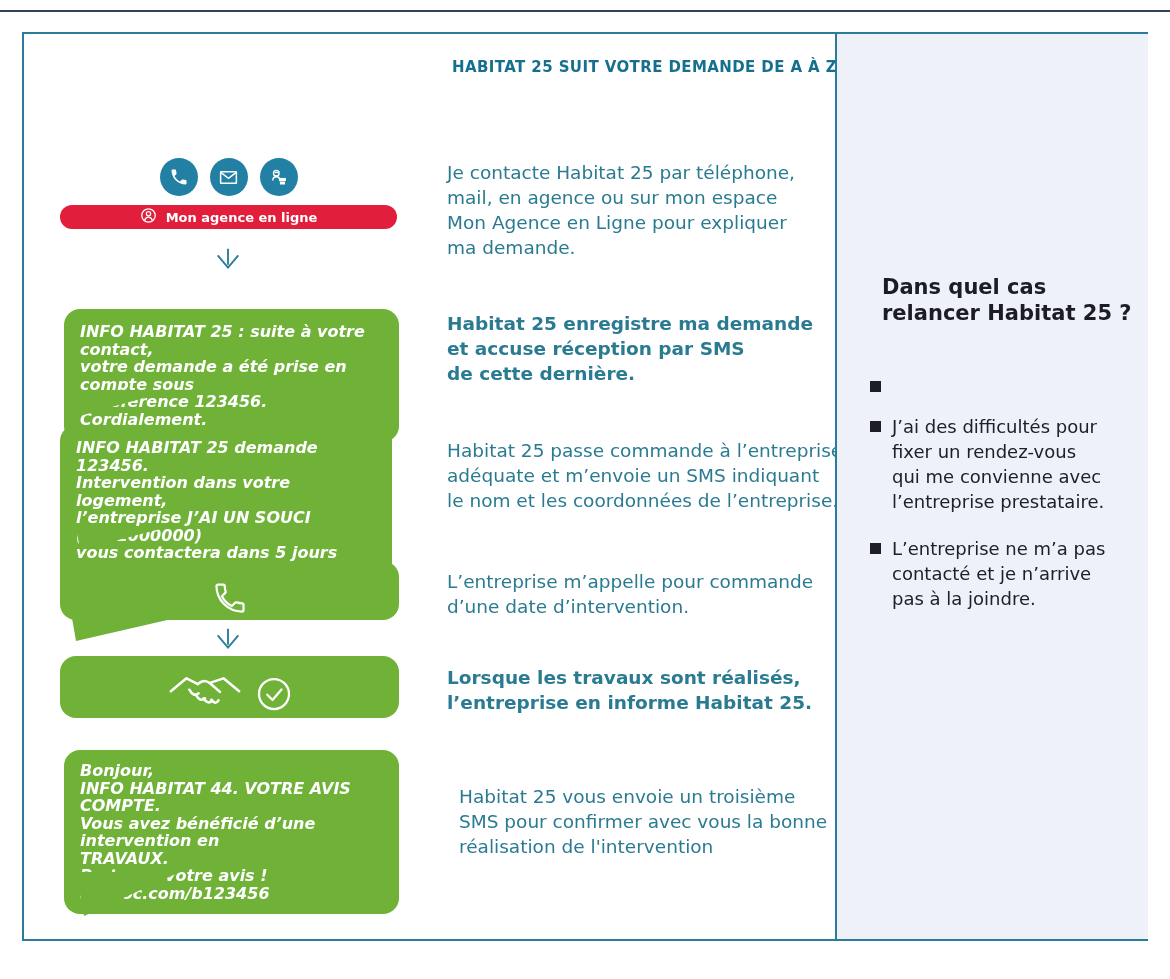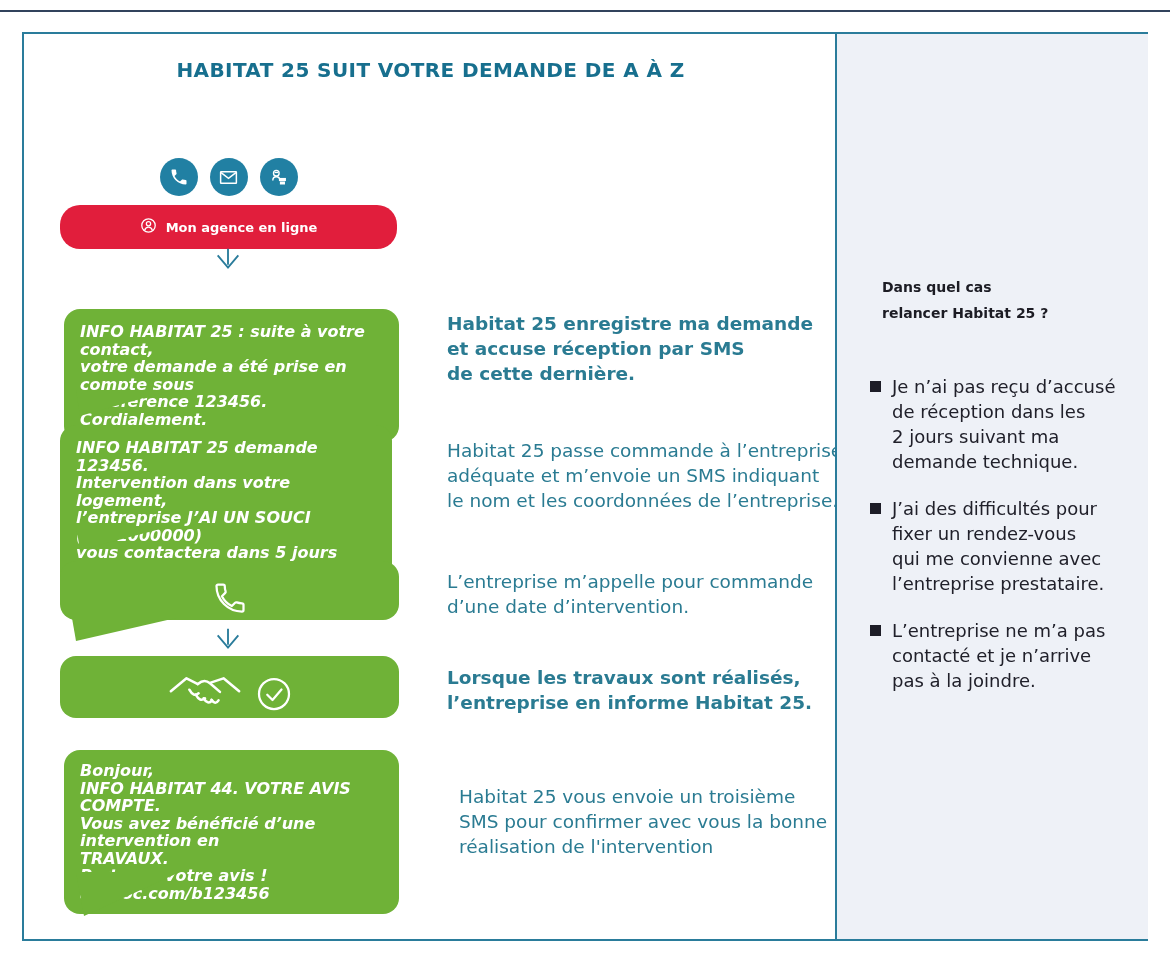--- a/index.html
+++ b/index.html
@@ -1,26 +1,26 @@
 <!DOCTYPE html>
 <html><head>
 <meta charset="utf-8">
 <style>
   * { margin:0; padding:0; box-sizing:border-box; }
   body { width:1170px; height:979px; background:#ffffff; font-family:"DejaVu Sans", sans-serif; position:relative; overflow:hidden; }
   .top-rule { position:absolute; left:0; top:10px; width:1170px; height:2px; background:#31435c; }
   .board { position:absolute; left:22px; top:32px; width:1126px; height:909px; border:2px solid #2a7c9b; background:#ffffff; }
   .abs { position:absolute; }
 
-  .title { left:0; top:24px; width:813px; text-align:center; color:#176f8e; font-size:20px; font-weight:bold; letter-spacing:.4px; }
+  .title { left:0; top:24px; width:813px; text-align:right; color:#176f8e; font-size:15px; font-weight:bold; letter-spacing:.4px; }
 
   .icon-row { left:36px; top:124px; width:337px; display:flex; justify-content:center; gap:12px; }
   .circle-ic { width:38px; height:38px; border-radius:50%; background:#2180a3; display:flex; align-items:center; justify-content:center; }
 
-  .pill { left:36px; top:171px; width:337px; height:44px; border-radius:20px; background:#e11e3c; display:flex; align-items:center; justify-content:center; gap:9px; cursor:pointer; }
+  .pill { left:36px; top:171px; width:337px; height:24px; border-radius:20px; background:#e11e3c; display:flex; align-items:center; justify-content:center; gap:9px; cursor:pointer; }
   .pill-label { color:#ffffff; font-size:13px; font-weight:bold; }
 
   .arrow { left:188px; width:32px; height:30px; }
 
   .bubble { background:#6fb237; border-radius:16px; color:#ffffff; font-size:16px; font-weight:bold; line-height:17.5px; white-space:pre-line; padding:14px 16px;font-style:italic; }
   .b1 { left:40px; top:275px; width:335px; }
   .b2 { left:36px; top:391px; width:332px; }
   .b3 { left:36px; top:527px; width:339px; height:59px; display:flex; align-items:center; justify-content:center; }
   .b4 { left:36px; top:622px; width:339px; height:62px; display:flex; align-items:center; justify-content:center; gap:14px; }
   .b5 { left:40px; top:716px; width:335px; padding:12px 16px; }
@@ -28,21 +28,21 @@
   .t1 { left:52px; top:356px; }
   .t2 { left:52px; top:492px; }
   .t3 { left:48px; top:584px; }
   .t5 { left:52px; top:838px; }
 
   .desc { left:423px; width:400px; color:#2a7b92; font-size:18.5px; line-height:25px; white-space:pre-line; }
   .d1 { top:126px; } .d2 { top:277px;font-weight:bold; } .d3 { top:404px; }
   .d4 { top:535px; } .d5 { top:631px;font-weight:bold; } .d6 { top:750px;margin-left:12px; }
 
   .sidebar { left:811px; top:0; width:313px; height:905px; background:#eef1f7; border-left:2px solid #2a7c9b; }
-  .sidebar-heading { left:45px; top:240px; width:250px; color:#1c1c24; font-size:14px; font-weight:bold; line-height:26px; white-space:pre-line; position:absolute; }
+  .sidebar-heading { left:45px; top:240px; width:250px; color:#1c1c24; font-size:21px; font-weight:bold; line-height:26px; white-space:pre-line; position:absolute; }
   .bullets { left:33px; top:340px; width:262px; position:absolute; display:flex; flex-direction:column; gap:22px; }
   .bullet-item { display:flex; gap:11px; }
   .sq { width:11px; height:11px; background:#1d1d27; margin-top:7px; flex:0 0 11px; }
   .bullet-text { color:#20202a; font-size:18px; line-height:25px; white-space:pre-line; }
 </style>
 </head>
 <body>
 
 <div class="top-rule"></div>
 
@@ -167,44 +167,44 @@
 Vous avez bénéficié d’une intervention en
 TRAVAUX.
 Partagez votre avis !
 avisloc.com/b123456</div>
   <div class="abs tail t5">
     <svg width="104" height="44">
         <polygon points="0,0 104,0 8,44" fill="#6fb237"></polygon>
       </svg>
   </div>
 
+  <div class="abs desc d1">Je contacte Habitat 25 par téléphone,
+mail, en agence ou sur mon espace
+Mon Agence en Ligne pour expliquer
+ma demande.</div>
   <div class="abs desc d2">Habitat 25 enregistre ma demande
 et accuse réception par SMS
 de cette dernière.</div>
   <div class="abs desc d3">Habitat 25 passe commande à l’entreprise
 adéquate et m’envoie un SMS indiquant
 le nom et les coordonnées de l’entreprise.</div>
   <div class="abs desc d4">L’entreprise m’appelle pour commande
 d’une date d’intervention.</div>
   <div class="abs desc d5">Lorsque les travaux sont réalisés,
 l’entreprise en informe Habitat 25.</div>
   <div class="abs desc d6">Habitat 25 vous envoie un troisième
 SMS pour confirmer avec vous la bonne
 réalisation de l'intervention</div>
 
   <div class="abs sidebar">
     <div class="sidebar-heading">Dans quel cas
 relancer Habitat 25 ?</div>
     <div class="bullets">
       <div class="bullet-item">
         <span class="sq"></span>
-        <span class="bullet-text">Je n’ai pas reçu d’accusé
-de réception dans les
-2 jours suivant ma
-demande technique.</span>
       </div>
       <div class="bullet-item">
         <span class="sq"></span>
         <span class="bullet-text">J’ai des difficultés pour
 fixer un rendez-vous
 qui me convienne avec
 l’entreprise prestataire.</span>
       </div>
       <div class="bullet-item">
         <span class="sq"></span>

